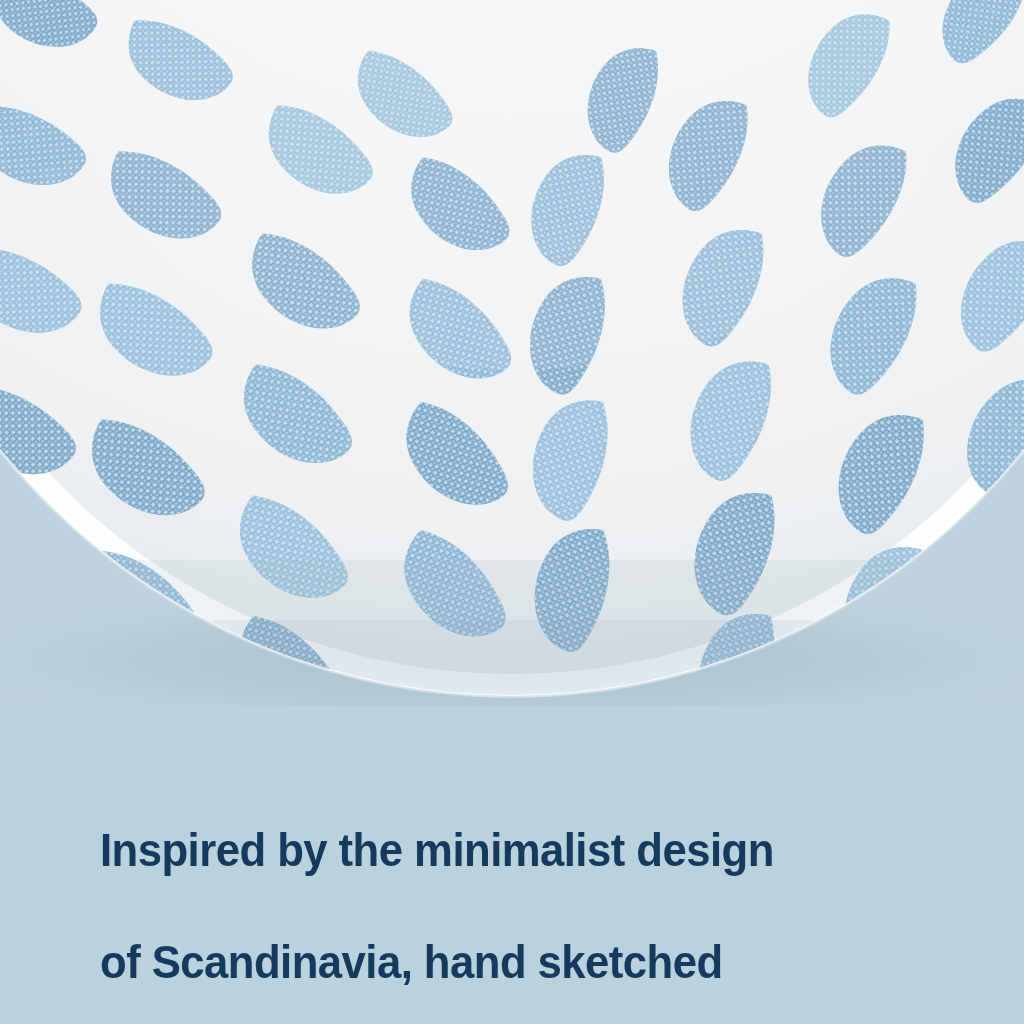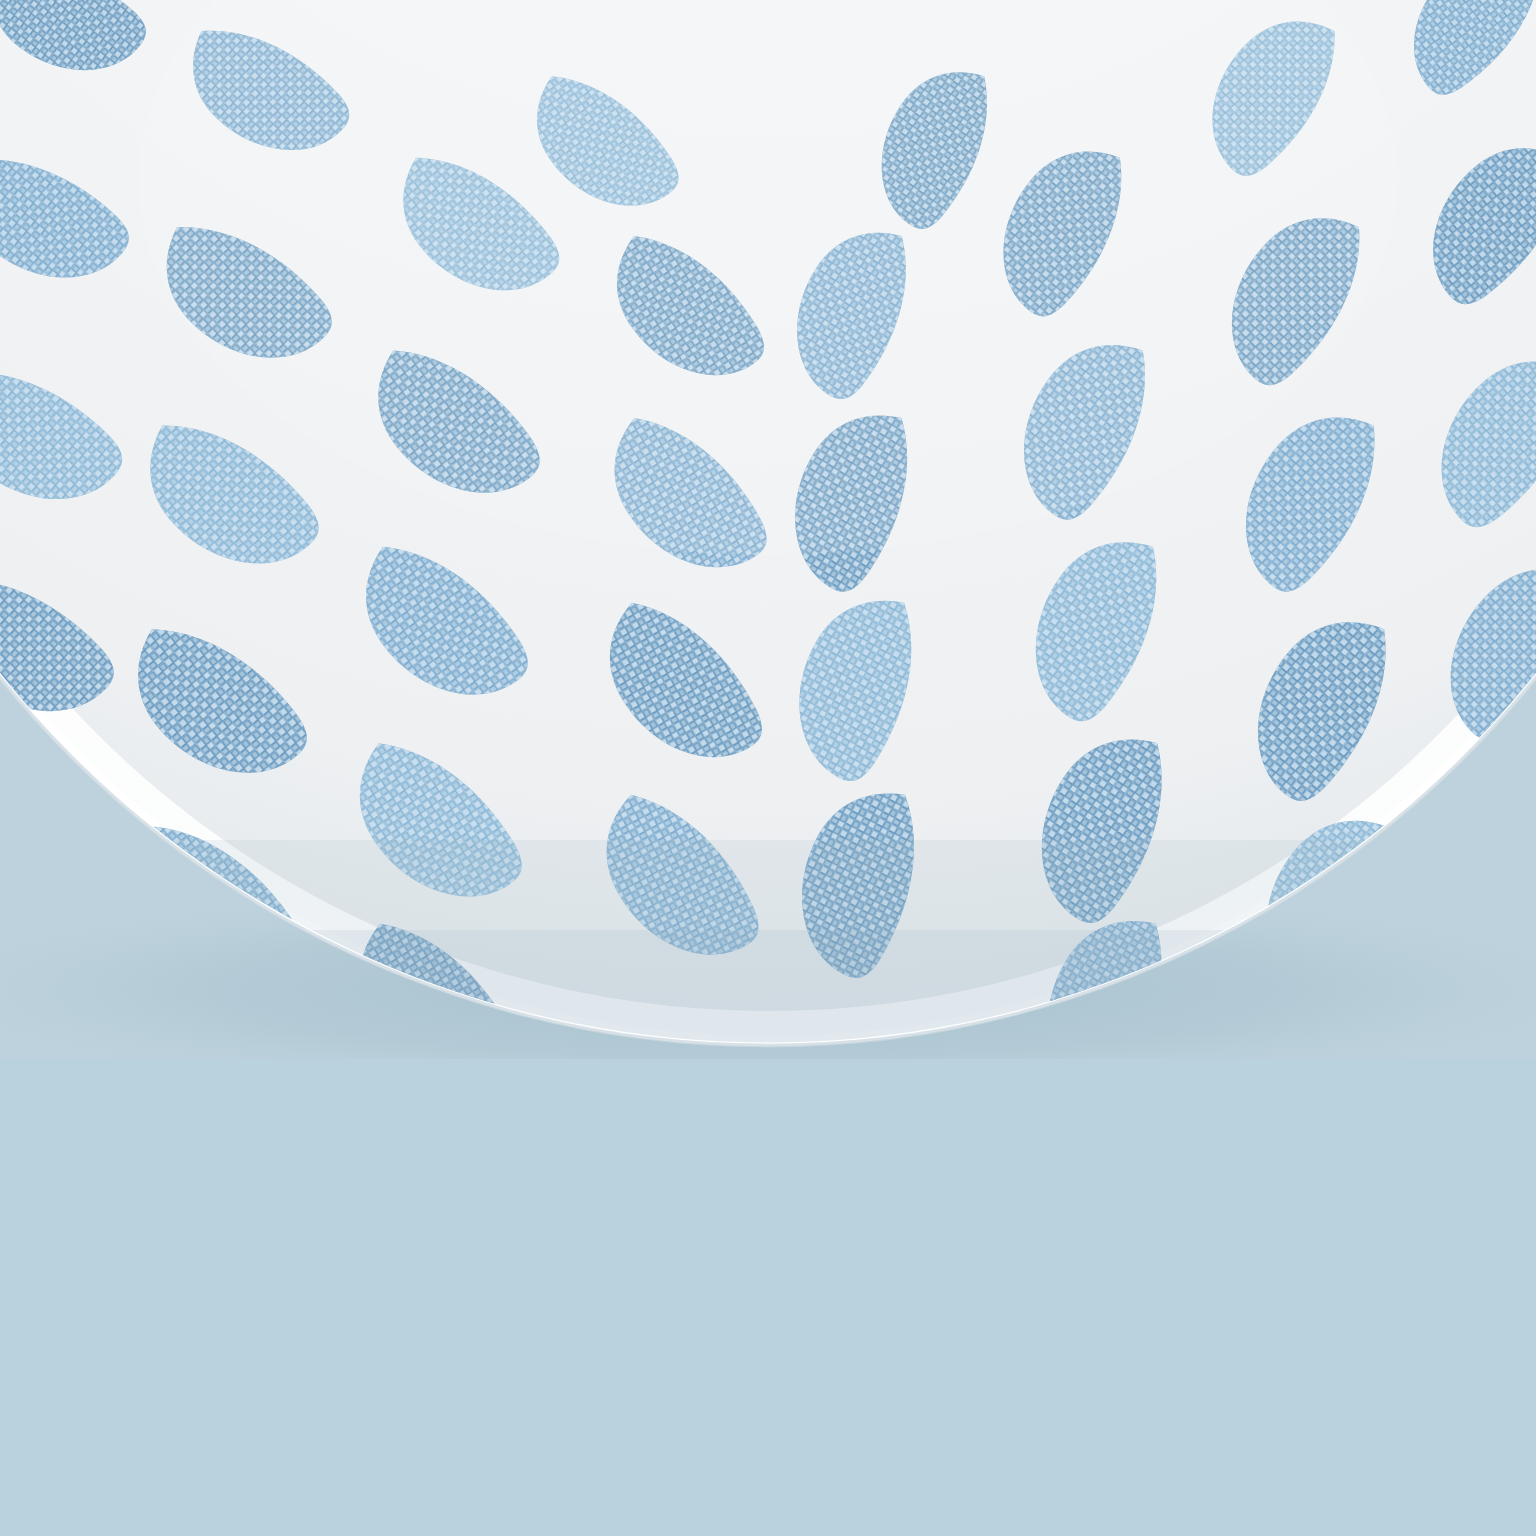--- a/index.html
+++ b/index.html
@@ -270,14 +270,21 @@
         <ellipse cx="512" cy="120" rx="420" ry="250" fill="#ffffff" opacity="0.10"></ellipse>
       </g>
 
       <g clip-path="url(#plateClip)">
         <rect x="0" y="560" width="1024" height="146" fill="#9fb9c8" opacity="0.16"></rect>
         <rect x="0" y="620" width="1024" height="86" fill="#8fadbe" opacity="0.14"></rect>
       </g>
     </svg>
   </div>
 
+  <div id="caption">
+    <div id="caption-text">
+      <span class="cap-line">Inspired by the minimalist design</span>
+      <span class="cap-line">of Scandinavia, hand sketched</span>
+      
+    </div>
+  </div>
 
 </div>
 
 </body></html>

